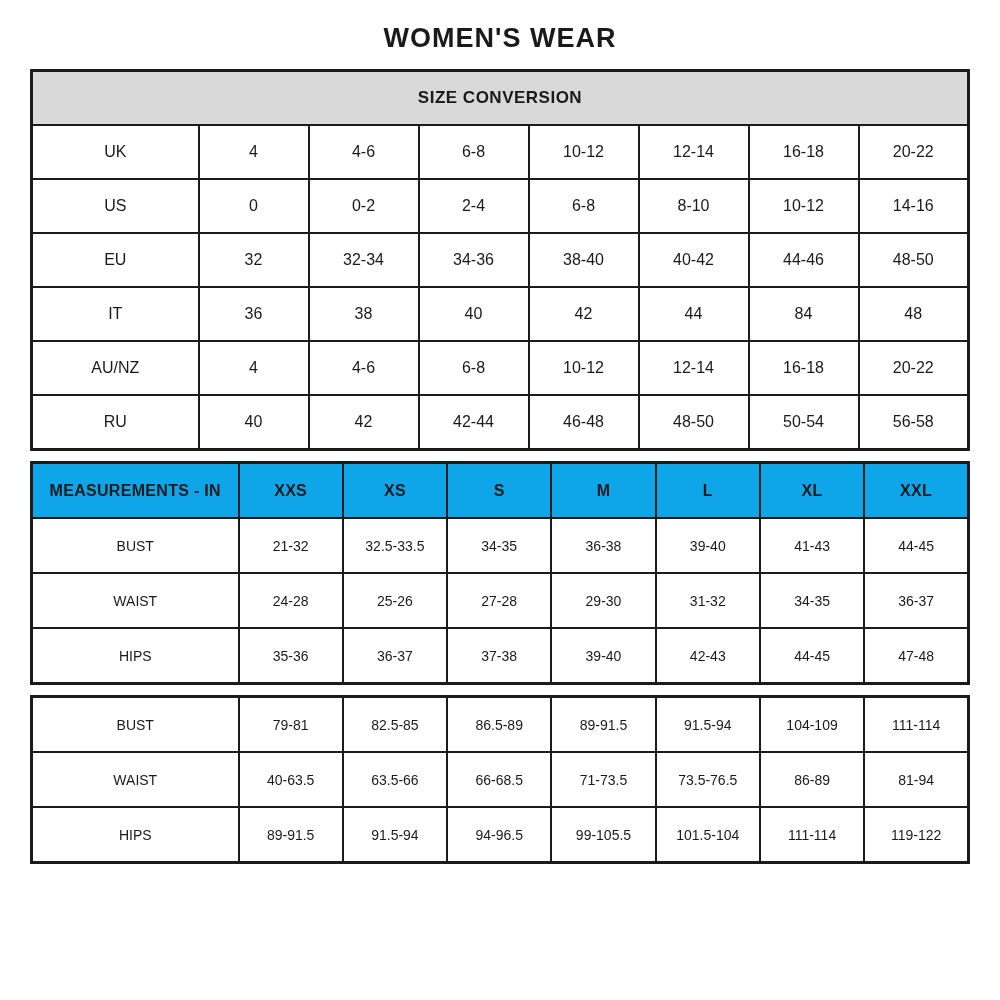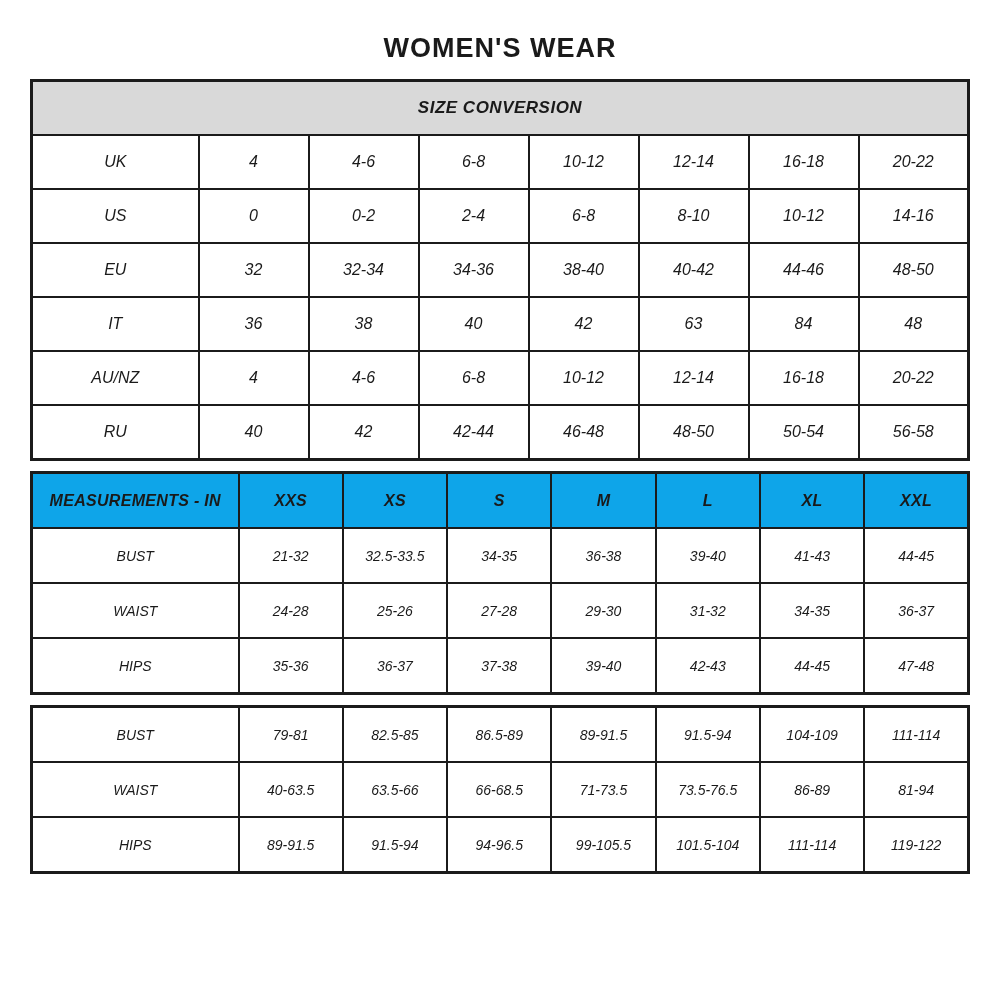--- a/index.html
+++ b/index.html
@@ -5,37 +5,36 @@
   html, body {
     margin: 0;
     padding: 0;
     background: #ffffff;
     width: 1000px;
     font-family: "Liberation Sans", sans-serif;
     color: #1a1a1a;
   }
   .page {
     width: 940px;
-    margin: 0 auto;
-    padding-top: 27px;
+    margin: 8px auto;
+    padding-top: 9px;
   }
   .page-title {
     text-align: center;
     font-size: 27px;
     font-weight: 700;
     letter-spacing: 1px;
     margin: 6px 0 15px 0;
   }
   table {
     border-collapse: collapse;
     table-layout: fixed;
     width: 940px;
     border: 3px solid #1b1b1b;
     margin-bottom: 10px;
-    font-style: italic;
   }
   td {
     border: 2px solid #1b1b1b;
     text-align: center;
     vertical-align: middle;
     height: 52px;
     font-size: 16px;
     font-weight: 400;
     padding: 0 2px;
     overflow: hidden;
@@ -110,21 +109,21 @@
           <td>40-42</td>
           <td>44-46</td>
           <td>48-50</td>
         </tr>
         <tr>
           <td>IT</td>
           <td>36</td>
           <td>38</td>
           <td>40</td>
           <td>42</td>
-          <td>63</td>
+          <td>44</td>
           <td>84</td>
           <td>48</td>
         </tr>
         <tr>
           <td>AU/NZ</td>
           <td>4</td>
           <td>4-6</td>
           <td>6-8</td>
           <td>10-12</td>
           <td>12-14</td>

